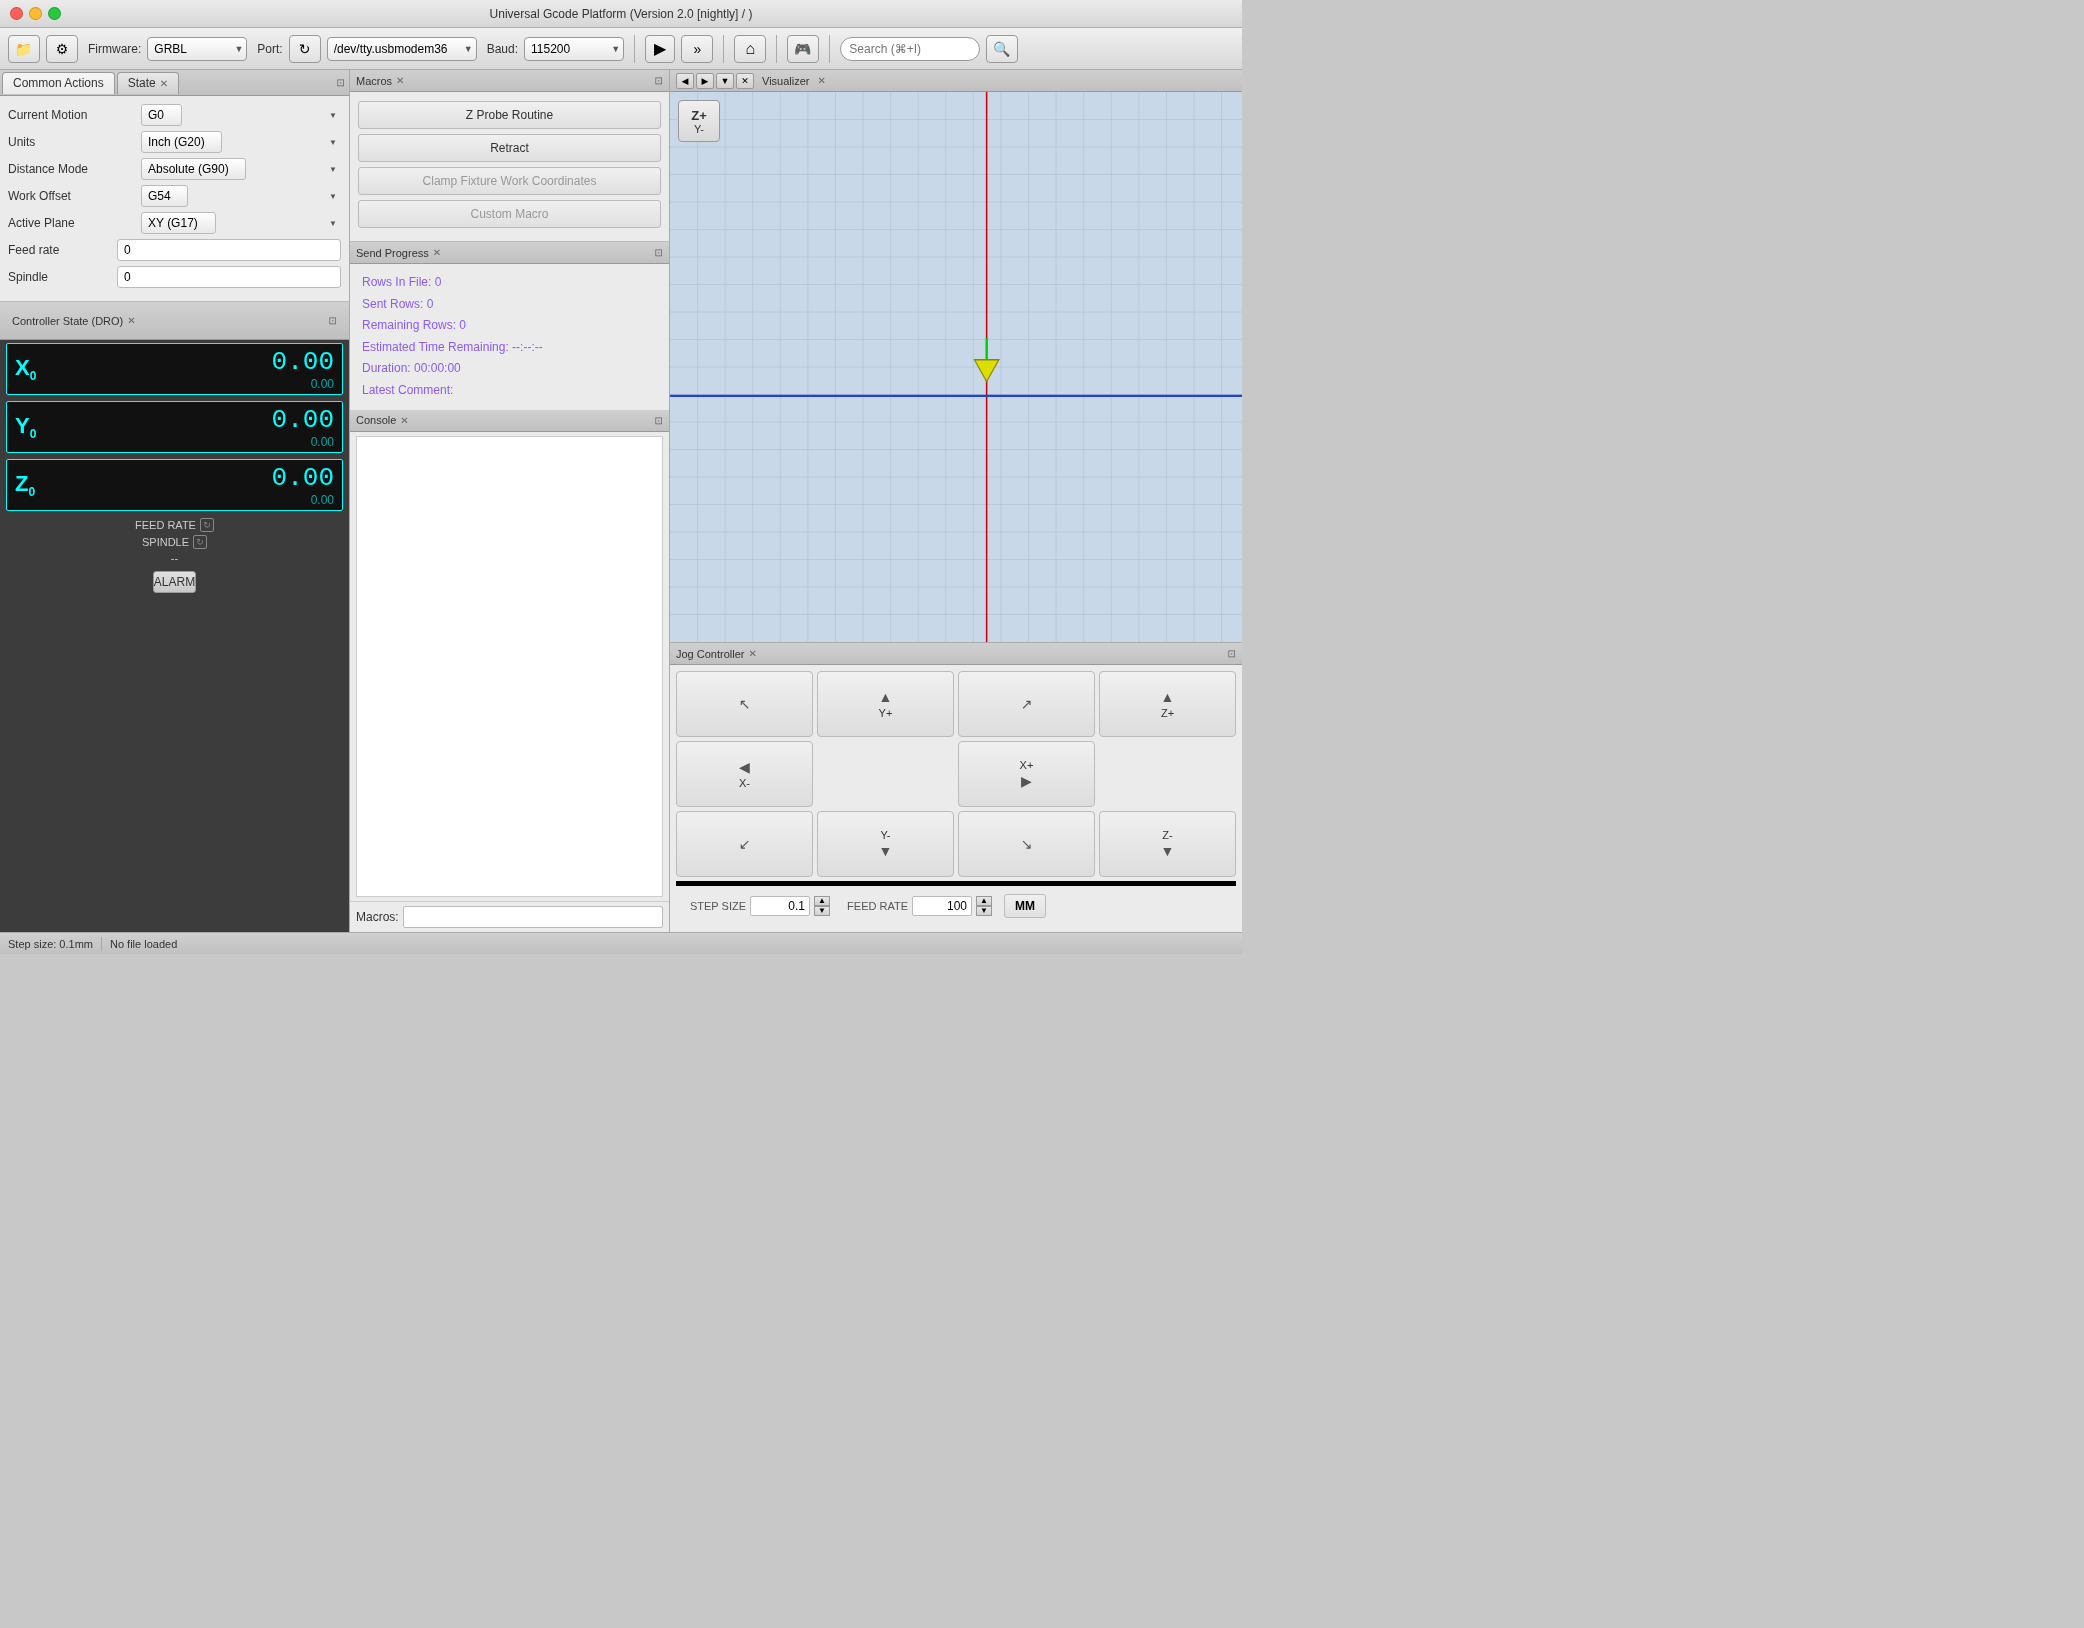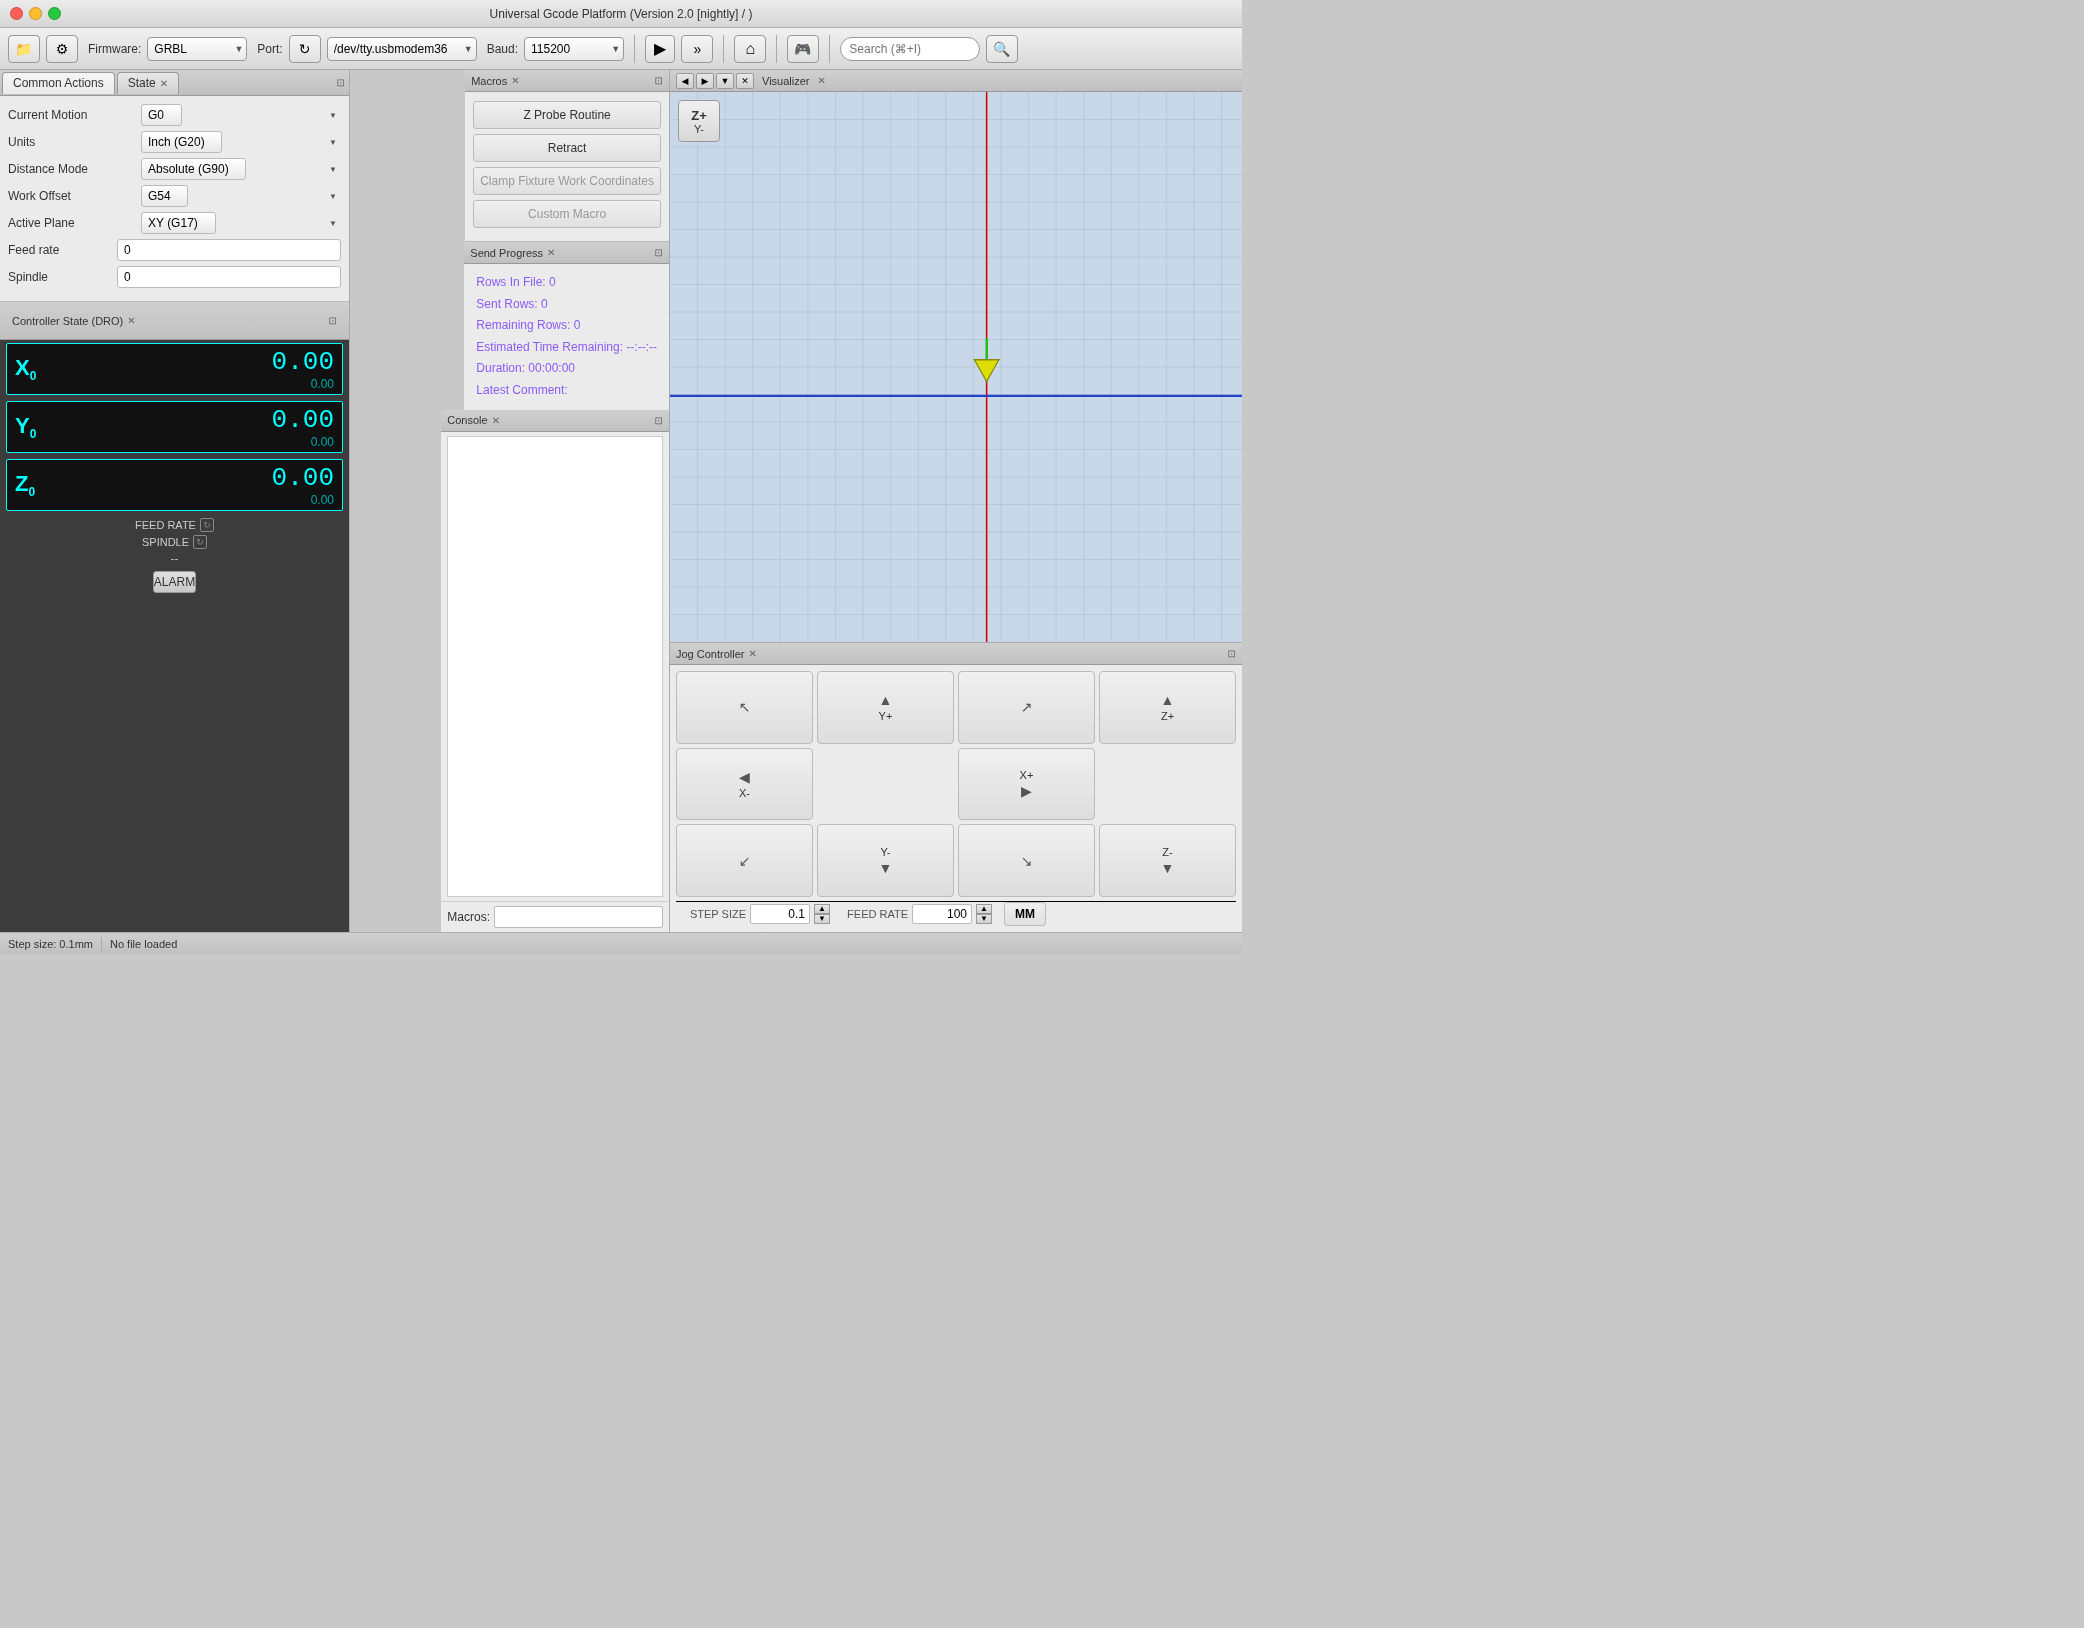--- a/index.html
+++ b/index.html
@@ -336,21 +336,20 @@
       cursor: pointer;
     }
 
     
     #middle-panel {
       width: 320px;
       min-width: 320px;
       display: flex;
       flex-direction: column;
       border-right: 1px solid #aaa;
-      align-items: flex-end;
     }
 
     
     #macros-panel {
       background: #ebebeb;
       border-bottom: 1px solid #bbb;
     }
     .panel-header {
       background: linear-gradient(to bottom, #d0d0d0, #c0c0c0);
       border-bottom: 1px solid #999;
@@ -527,22 +526,22 @@
       flex-direction: column;
       gap: 2px;
     }
     .jog-btn .jog-arrow { font-size: 14px; color: #555; }
     .jog-btn .jog-label { font-size: 11px; color: #333; font-weight: 500; }
     .jog-center { background: transparent; border: none; cursor: default; }
     .jog-footer {
       display: flex;
       align-items: center;
       gap: 8px;
-      padding: 0 0;
-      border-top: 1px solid #000000;
+      padding: 8px 0;
+      border-top: 5px solid #000000;
       margin-top: 4px;
     }
     .jog-field-row {
       display: flex;
       align-items: center;
       gap: 4px;
     }
     .jog-field-label {
       font-size: 11px;
       color: #555;

